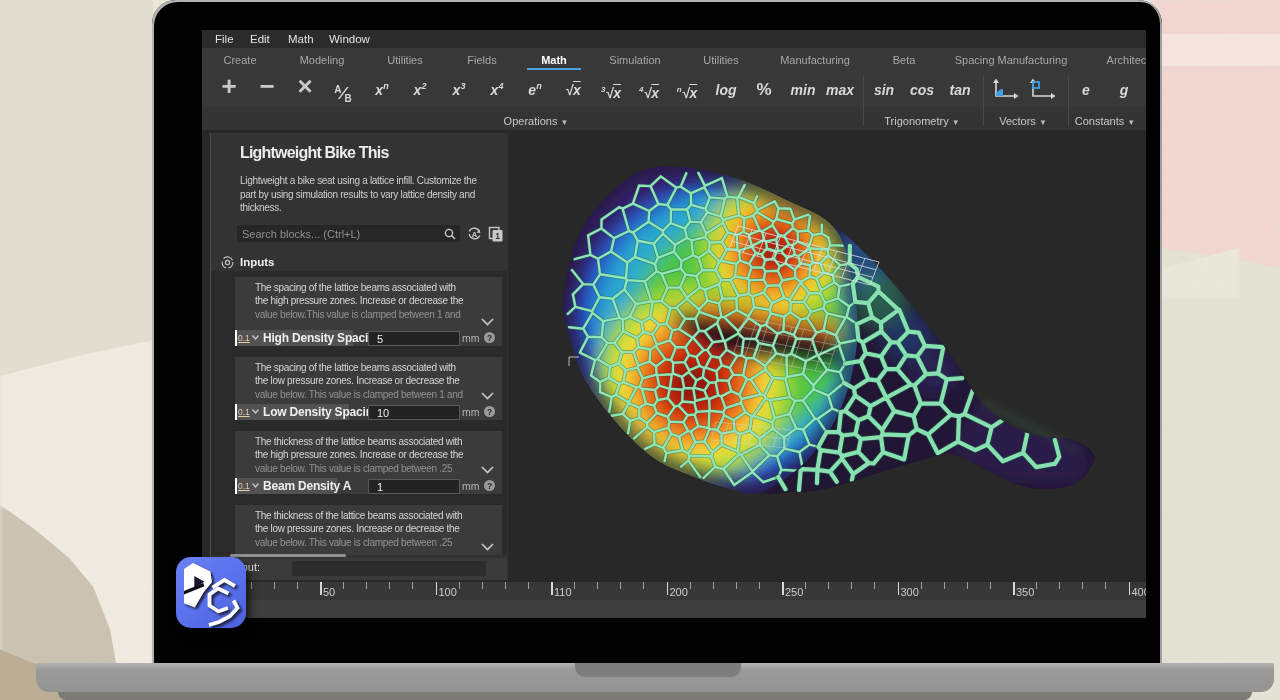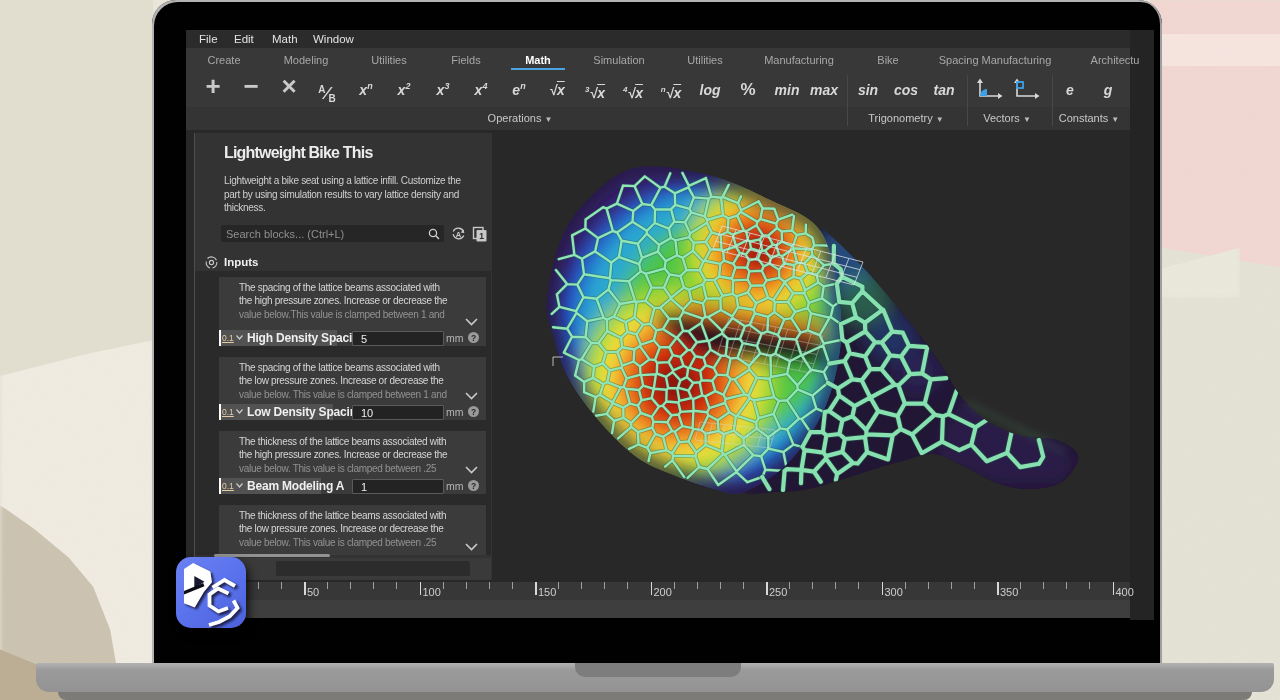--- a/index.html
+++ b/index.html
@@ -8,34 +8,34 @@
 #bgl-tan1{left:0;top:505px;width:153px;height:195px;background:#ccc3b1;clip-path:polygon(0 0,22% 12%,45% 27%,61% 42%,72% 64%,80% 100%,0 100%);filter:blur(2px);}
 #bgl-tan2{left:0;top:645px;width:115px;height:55px;background:#bcae94;clip-path:polygon(0 8%,55% 55%,95% 100%,0 100%);}
 #bgr{left:1150px;top:0;width:130px;height:700px;background:#e5e3d5;}
 #bgr-pink{left:1150px;top:0;width:130px;height:270px;background:#f2d7d2;clip-path:polygon(0 0,100% 0,100% 99%,0 91%);filter:blur(1px);}
 #bgr-band{left:1150px;top:34px;width:130px;height:32px;background:#f7e5e0;}
 #bgr-tri{left:1152px;top:242px;width:88px;height:56px;background:#eae9dc;clip-path:polygon(0 52%,100% 10%,100% 100%,0 100%);filter:blur(3px);}
 #laptop{left:152px;top:0;width:1010px;height:663px;background:#010101;border-radius:24px 24px 0 0;box-shadow:inset 2px 2px 0 #b3b3b3, inset -2px 0 0 #9f9f9f;}
 #base{left:36px;top:663px;width:1238px;height:29px;background:linear-gradient(#b2b2b2,#9a9a9a 25%,#939393);border-radius:2px 2px 13px 13px;}
 #notch{left:575px;top:663px;width:166px;height:14px;background:#7d7d7d;border-radius:0 0 10px 10px;}
 #under{left:58px;top:692px;width:1194px;height:8px;background:#7c7b78;border-radius:0 0 9px 9px;}
-#app{left:186px;top:30px;width:944px;height:590px;background:#242424;overflow:hidden;padding-left:24px;}
+#app{left:202px;top:30px;width:944px;height:590px;background:#242424;overflow:hidden;}
 #menubar{left:0;top:0;width:944px;height:18px;background:#2b2b2b;}
 .mi{position:absolute;top:0;height:18px;line-height:19px;font-size:11.5px;color:#e2e2e2;}
 #tabrow{left:0;top:18px;width:944px;height:22px;background:#383838;}
 .tab{position:absolute;top:18px;height:22px;line-height:25px;font-size:11px;color:#a8a8a8;transform:translateX(-50%);white-space:nowrap;}
 .tab.act{color:#fff;font-weight:bold;}
 #mathline{left:325px;top:37.5px;width:54px;height:3px;background:#4aa3e0;}
 #iconrow{left:0;top:40px;width:944px;height:37px;background:#383838;}
 #subrow{left:0;top:77px;width:944px;height:23px;background:#343434;}
 .ic{position:absolute;transform:translateX(-50%);color:#d8d8d8;font-size:14px;font-style:italic;font-weight:bold;top:48px;height:24px;line-height:24px;white-space:nowrap;}
 .big{font-size:26px;font-style:normal;font-weight:bold;color:#c9c9c9;top:43px;line-height:26px;}
 .ic sup{font-size:9px;vertical-align:super;line-height:0;}
 .idx{font-size:8px;vertical-align:super;font-style:italic;}
-.sublab{position:absolute;transform:translateX(-50%);top:81px;height:16px;line-height:14px;font-size:11px;color:#c8c8c8;white-space:nowrap;}
+.sublab{position:absolute;transform:translateX(-50%);top:81px;height:16px;line-height:20px;font-size:11px;color:#c8c8c8;white-space:nowrap;}
 .sublab b{font-size:8px;color:#bbb;font-weight:normal;}
 .sep{position:absolute;top:45px;width:1px;height:51px;background:#484848;}
 #mainarea{left:0;top:100px;width:944px;height:452px;background:#282828;}
 #panel{left:8px;top:103px;width:297px;height:447px;background:#333;border-left:1px solid #4e4e4e;}
 #ptitle{left:38px;top:114px;font-size:16px;font-weight:600;color:#ececec;letter-spacing:-.8px;}
 #pdesc{left:38px;top:144px;font-size:10px;letter-spacing:-.3px;line-height:13.6px;color:#cfcfcf;white-space:nowrap;}
 #search{left:35px;top:195px;width:223px;height:17px;background:#262626;border-radius:2px;}
 #search span{position:absolute;left:5px;top:0;line-height:18px;font-size:11px;color:#8f8f8f;}
 #inputshead{left:38px;top:225px;font-size:11.5px;font-weight:bold;color:#f0f0f0;line-height:14px;}
 #inpbg{left:9px;top:241px;width:296px;height:284px;background:#2a2a2a;}
@@ -96,21 +96,21 @@
 <span class="mi" style="left:127px">Window</span>
 <div class="abs" id="tabrow"></div>
 <span class="tab " style="left:38px">Create</span>
 <span class="tab " style="left:120px">Modeling</span>
 <span class="tab " style="left:203px">Utilities</span>
 <span class="tab " style="left:280px">Fields</span>
 <span class="tab act" style="left:352px">Math</span>
 <span class="tab " style="left:433px">Simulation</span>
 <span class="tab " style="left:519px">Utilities</span>
 <span class="tab " style="left:613px">Manufacturing</span>
-<span class="tab " style="left:702px">Bike</span>
+<span class="tab " style="left:702px">Beta</span>
 <span class="tab " style="left:809px">Spacing Manufacturing</span>
 <span class="tab  " style="left:929px">Architectu</span>
 <div class="abs" id="mathline"></div>
       <div class="abs" id="iconrow"></div>
       <div class="abs" id="subrow"></div>
 <span class="ic big" style="left:27px">+</span>
 <span class="ic big" style="left:65px">−</span>
 <span class="ic big" style="left:103px">×</span>
 <span class="ic" style="left:141px;font-style:normal"><span style="font-size:10px;vertical-align:6px">A</span><span style="font-size:17px;font-style:italic">⁄</span><span style="font-size:10px;vertical-align:-3px">B</span></span>
 <span class="ic" style="left:180px">x<sup>n</sup></span>
@@ -332,21 +332,21 @@
         <svg class="chev" style="bottom:20px" viewBox="0 0 13 8">
           <path d="M1 1 L6.5 6.5 L12 1" stroke="#c9c9c9" stroke-width="1.6" fill="none"></path>
         </svg>
         <div class="prow">
           <div class="pbar"></div>
           <div class="pchip" style="width:100px"></div>
           <span class="pzero">0.1</span>
           <svg class="pcar" viewBox="0 0 7 5">
             <path d="M0.5 0.5 L3.5 4 L6.5 0.5" stroke="#ccc" stroke-width="1.2" fill="none"></path>
           </svg>
-          <span class="plab">Beam Modeling A</span>
+          <span class="plab">Beam Density A</span>
           <div class="pfield">
             <span>1</span>
           </div>
           <span class="pmm">mm</span>
           <div class="pq">?</div>
         </div>
       </div>
 <div class="card" style="top:475px;height:50px">
         <div class="cdesc">The thickness of the lattice beams associated with<br>the low pressure zones. Increase or decrease the<br><span style="opacity:.55">value below. This value is clamped between .25</span></div>
         <div class="fade" style="top:36px"></div>
@@ -370,21 +370,21 @@
 <div class="tk" style="left:164.2px;height:7px"></div>
 <div class="tk" style="left:187.3px;height:7px"></div>
 <div class="tk" style="left:210.4px;height:7px"></div>
 <div class="tkM" style="left:233.5px"></div>
 <span class="tkl" style="left:236.5px">100</span>
 <div class="tk" style="left:256.6px;height:7px"></div>
 <div class="tk" style="left:279.7px;height:7px"></div>
 <div class="tk" style="left:302.8px;height:7px"></div>
 <div class="tk" style="left:325.9px;height:7px"></div>
 <div class="tkM" style="left:349.0px"></div>
-<span class="tkl" style="left:352.0px">150</span>
+<span class="tkl" style="left:352.0px">110</span>
 <div class="tk" style="left:372.1px;height:7px"></div>
 <div class="tk" style="left:395.2px;height:7px"></div>
 <div class="tk" style="left:418.3px;height:7px"></div>
 <div class="tk" style="left:441.4px;height:7px"></div>
 <div class="tkM" style="left:464.5px"></div>
 <span class="tkl" style="left:467.5px">200</span>
 <div class="tk" style="left:487.6px;height:7px"></div>
 <div class="tk" style="left:510.7px;height:7px"></div>
 <div class="tk" style="left:533.8px;height:7px"></div>
 <div class="tk" style="left:556.9px;height:7px"></div>

